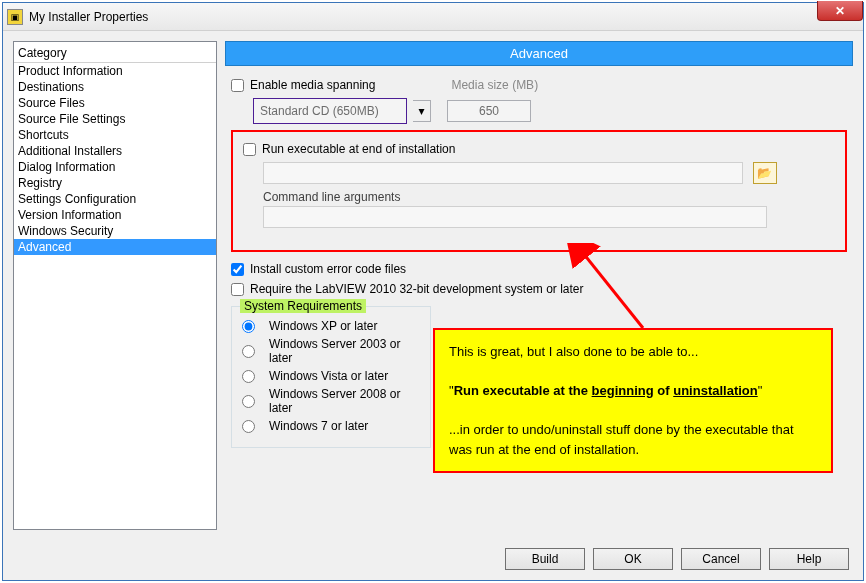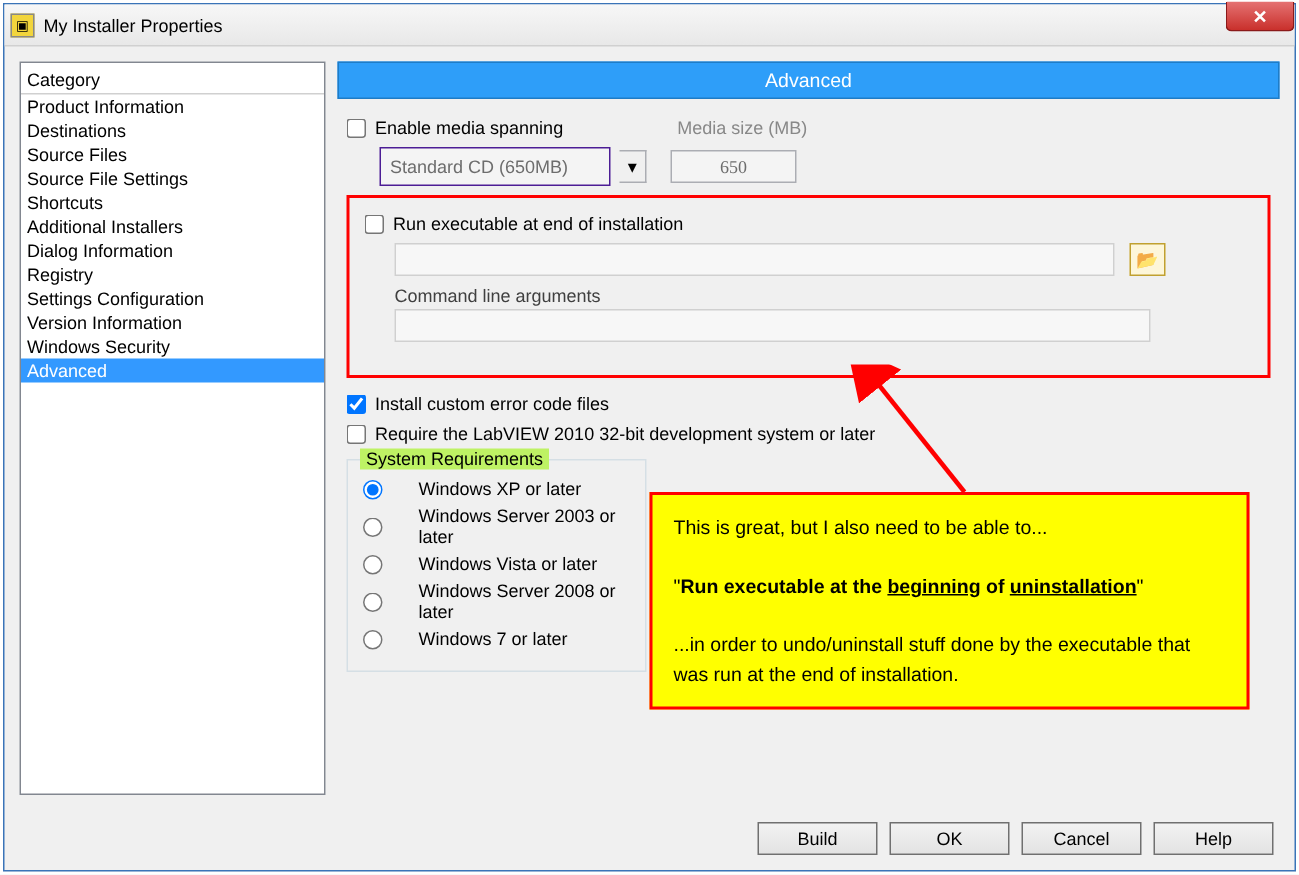--- a/index.html
+++ b/index.html
@@ -15,29 +15,29 @@
 .sidebar-item { padding: 1px 4px; cursor: pointer; font-size: 12px; }
 .sidebar-item.selected { background: #3399ff; color: #fff; }
 .main { flex: 1; display: flex; flex-direction: column; position: relative; }
 .main-header { background: #2e9ef9; color: #fff; text-align: center; padding: 4px 0; font-size: 13px; border: 1px solid #1e7cc7; }
 .panel { padding: 12px 6px; }
 .row { display: flex; align-items: center; margin-bottom: 6px; gap: 6px; }
 .chk { width: 13px; height: 13px; }
 label { font-size: 12px; }
 .combo { width: 154px; height: 22px; border: 1px solid #4c1d95; background: #f4f4f4; display: inline-flex; align-items: center; padding: 12px 6px; font-size: 12px; color: #6d6d6d; position: relative; margin-left: 22px; }
 .combo-btn { width: 18px; height: 22px; border: 1px solid #abadb3; border-left: none; background: #f0f0f0; display: inline-flex; align-items: center; justify-content: center; }
-.numbox { width: 84px; height: 22px; border: 1px solid #abadb3; background: #f4f4f4; text-align: center; font-size: 12px; color: #6d6d6d; margin-left: 10px; font-family: Liberation Serif, serif; }
+.numbox { width: 84px; height: 22px; border: 1px solid #abadb3; background: #f4f4f4; text-align: center; font-size: 12px; color: #6d6d6d; margin-left: 10px; }
 .redbox { border: 2px solid #ff0000; padding: 10px 10px 16px 10px; margin: 4px 0 10px 0; }
 .textinput { height: 22px; border: 1px solid #d0d0d0; background: #f7f7f7; width: 480px; margin-left: 20px; }
 .textinput.wide { width: 504px; }
 .browse-btn { width: 24px; height: 22px; border: 1px solid #c0a030; background: #fdf6d9; margin-left: 4px; display: inline-flex; align-items: center; justify-content: center; cursor: pointer; }
 .arglabel { color: #404040; font-size: 12px; margin-left: 20px; margin-bottom: 2px; display: block; }
 .fieldset { border: 1px solid #d5dfe5; margin-top: 10px; padding: 8px 10px 10px 10px; width: 200px; position: relative; }
 .fieldset-legend { position: absolute; top: -8px; left: 8px; background: #bef264; padding: 0 4px; font-size: 12px; }
-.radio-row { display: flex; align-items: center; gap: 24px; margin: 4px 0; }
+.radio-row { display: flex; align-items: center; gap: 14px; margin: 4px 0; }
 .radio { width: 13px; height: 13px; }
 .buttons { position: absolute; bottom: 10px; right: 14px; display: flex; gap: 8px; }
 .btn { width: 80px; height: 22px; border: 1px solid #707070; background: linear-gradient(to bottom,#f2f2f2,#e3e3e3); font-size: 12px; cursor: pointer; }
 .annotation { position: absolute; left: 430px; top: 325px; width: 400px; background: #ffff00; border: 2px solid #ff0000; padding: 12px 14px; font-size: 13px; line-height: 1.5; }
 .annotation b { font-weight: bold; }
 .annotation u { text-decoration: underline; }
 .arrow-svg { position: absolute; left: 560px; top: 240px; pointer-events: none; }
 .media-label { color: #888; font-size: 12px; margin-left: 70px; }
 </style>
 </head>
@@ -145,21 +145,21 @@
   <svg class="arrow-svg" width="120" height="100">
     <defs>
       <marker id="ah" markerWidth="12" markerHeight="12" refX="2" refY="6" orient="auto">
         <path d="M0,0 L12,6 L0,12 Z" fill="#ff0000"></path>
       </marker>
     </defs>
     <line x1="80" y1="85" x2="20" y2="10" stroke="#ff0000" stroke-width="3" marker-end="url(#ah)"></line>
   </svg>
 
   <div class="annotation">
-    <div>This is great, but I also need to be able to...</div>
+    <div>This is great, but I also done to be able to...</div>
     <br>
     <div>
       <span>"</span><b><span>Run executable at the </span><u>beginning</u><span> of </span><u>uninstallation</u></b><span>"</span>
     </div>
     <br>
     <div>...in order to undo/uninstall stuff done by the executable that was run at the end of installation.</div>
   </div>
 
   <div class="buttons">
     <button class="btn">Build</button>

